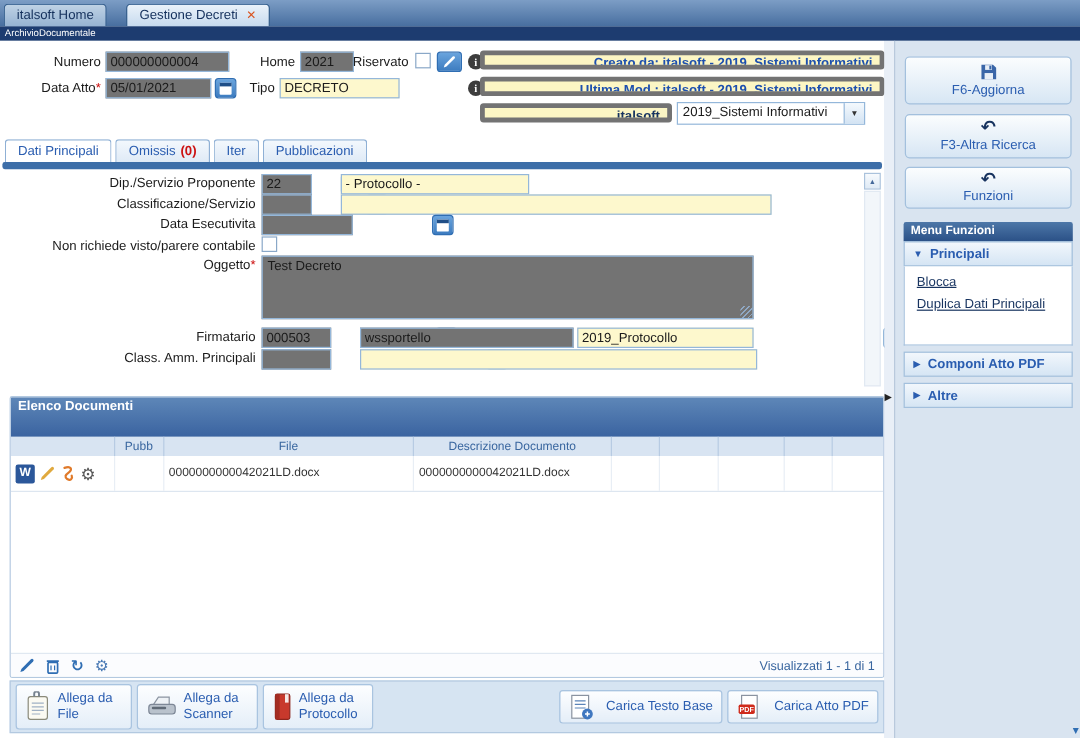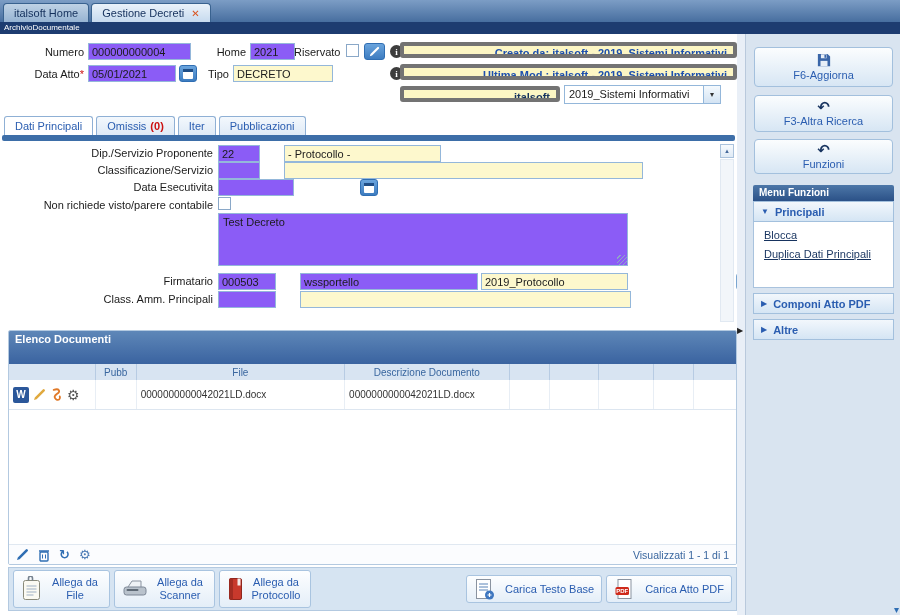--- a/index.html
+++ b/index.html
@@ -2,33 +2,33 @@
 <html><head>
 <meta charset="utf-8">
 <style>
   * { margin:0; padding:0; box-sizing:border-box; }
   html,body { width:900px; height:615px; }
   body { position:relative; overflow:hidden; background:#d9e4f0; font-family:"Liberation Sans","DejaVu Sans",sans-serif; font-size:11px; color:#1b1b1b; }
   a { cursor:pointer; }
 
   
   .titlebar { position:absolute; left:0; top:0; width:900px; height:22px; background:linear-gradient(#7c9dc5,#476e9f); display:flex; align-items:flex-end; padding-left:3px; }
-  .wtab { height:19px; padding:3px 10px 0 10px; margin-right:2px; background:linear-gradient(#bfd2e5,#96b3d2); border:1px solid #39628f; border-bottom:none; border-radius:4px 4px 0 0; color:#14305c; display:flex; gap:7px; cursor:pointer; white-space:nowrap; }
+  .wtab { height:19px; padding:3px 10px 0 10px; margin-right:16px; background:linear-gradient(#bfd2e5,#96b3d2); border:1px solid #39628f; border-bottom:none; border-radius:4px 4px 0 0; color:#14305c; display:flex; gap:7px; cursor:pointer; white-space:nowrap; }
   .wtab.active { background:linear-gradient(#eaf2fa,#c6daee); }
   .wtab-close { color:#d9531e; font-weight:bold; font-size:10px; line-height:13px; }
 
   .pathbar { position:absolute; left:0; top:22px; width:900px; height:12px; background:#1d3c70; color:#fff; font-size:8px; line-height:12px; padding:0 4px; }
 
   
   .main { position:absolute; left:0; top:34px; width:737px; height:581px; background:#fff; }
   .main > * { position:absolute; }
 
   .lbl { text-align:right; color:#1b1b1b; white-space:nowrap; }
   .req { color:#cc1111; }
-  input.inp, textarea.inp { height:17px; border:1px solid #94b7da; background:#8b5cf6; font-family:inherit; font-size:11px; padding:0 3px; color:#1b1b1b; }
+  input.inp, textarea.inp { height:17px; border:1px solid #94b7da; background:#737373; font-family:inherit; font-size:11px; padding:0 3px; color:#1b1b1b; }
   .inp.ro { background:#fdf8cd; }
   textarea.inp { resize:none; padding:2px 4px; }
   .cb { width:13px; height:13px; border:1px solid #8aa8c8; background:#fff; display:inline-block; cursor:pointer; }
   .ta-grip { width:10px; height:10px; background:repeating-linear-gradient(135deg, transparent 0 2px, #8fa8c4 2px 3px); cursor:nwse-resize; }
 
   .banner { background:#fcf6c4; border:4px solid #737373; border-radius:3px; height:16px; line-height:14px; text-align:right; padding:0 6px; color:#1c4fae; font-weight:bold; overflow:hidden; white-space:nowrap; }
   .banner.dark { color:#16335f; }
 
   .iconbtn { border:1px solid #2f6eb3; border-radius:3px; background:linear-gradient(#6aa4dd,#3d7cc0); display:inline-flex; align-items:center; justify-content:center; cursor:pointer; }
   .cal { width:18px; height:17px; position:relative; }
@@ -64,21 +64,21 @@
   .ic-word { width:16px; height:16px; border-radius:2px; background:#2b579a; color:#fff; font-weight:bold; font-size:10px; display:inline-flex; align-items:center; justify-content:center; cursor:pointer; }
   .gear { font-size:14px; color:#555; line-height:16px; cursor:pointer; }
   .gbody { flex:1; background:#fff; }
   .gfoot { height:20px; display:flex; align-items:center; gap:9px; padding:0 7px; background:#fbfcfe; border-top:1px solid #e0e8f1; }
   .gfoot .status { margin-left:auto; color:#39669f; font-size:10.5px; }
   .fic { display:inline-flex; align-items:center; cursor:pointer; }
 
   
   .toolbar { background:#d6e4f2; border:1px solid #b3c9e0; display:flex; align-items:center; gap:4px; padding:3px 4px; }
   .tb-btn { display:flex; align-items:center; gap:5px; border:1px solid #a9c4e0; border-radius:3px; background:linear-gradient(#fdfeff,#e4eef8); color:#2a5db0; padding:2px 7px; height:38px; cursor:pointer; }
-  .tb-btn .tb-t { width:54px; line-height:1.2;text-align:center; }
+  .tb-btn .tb-t { width:54px; line-height:1.2; }
   .tb-btn.slim { height:28px; white-space:nowrap;gap:10px; }
   .tb-spacer { flex:1; }
 
   
   .divider { position:absolute; left:737px; top:34px; width:8px; height:581px; background:#e9eff7; }
   .handle-arrow { position:absolute; top:292px; left:0px; font-size:8px; color:#222; cursor:pointer; }
 
   .sidebar { position:absolute; left:745px; top:34px; width:155px; height:581px; background:#d9e4f0; border-left:1px solid #b9c9dc; }
   .sidebar > * { position:absolute; }
   .side-btn { left:8px; width:139px; border:1px solid #a3c0dd; border-radius:4px; background:linear-gradient(#fbfdfe,#d7e6f4); color:#2a5db0; display:flex; flex-direction:column; align-items:center; justify-content:center; gap:2px; cursor:pointer; }
@@ -164,20 +164,21 @@
   
   <label class="lbl" style="left:0px;top:147px;width:213px">Data Esecutivita</label>
   <input class="inp" style="left: 218px; top: 145px; width: 76px;" value="">
   <span class="iconbtn cal" style="left:297px;top:145px"></span>
 
   
   <label class="lbl" style="left:0px;top:165px;width:213px">Non richiede visto/parere contabile</label>
   <span class="cb" style="left:218px;top:163px"></span>
 
   
+  <label class="lbl" style="left:0px;top:181px;width:213px"><span>Oggetto</span><span class="req">*</span></label>
   <textarea class="inp" style="left: 218px; top: 179px; width: 410px; height: 53px;">Test Decreto</textarea>
   <span class="ta-grip" style="left:617px;top:221px"></span>
 
   
   <label class="lbl" style="left:0px;top:241px;width:213px">Firmatario</label>
   <input class="inp" style="left: 218px; top: 239px; width: 58px;" value="000503">
   <span class="mag" style="left:279px;top:239px"></span>
   <input class="inp" style="left: 300px; top: 239px; width: 178px;" value="wssportello">
   <input class="inp ro" style="left: 481px; top: 239px; width: 147px;" value="2019_Protocollo">
   <span class="mag" style="left:631px;top:239px"></span>

